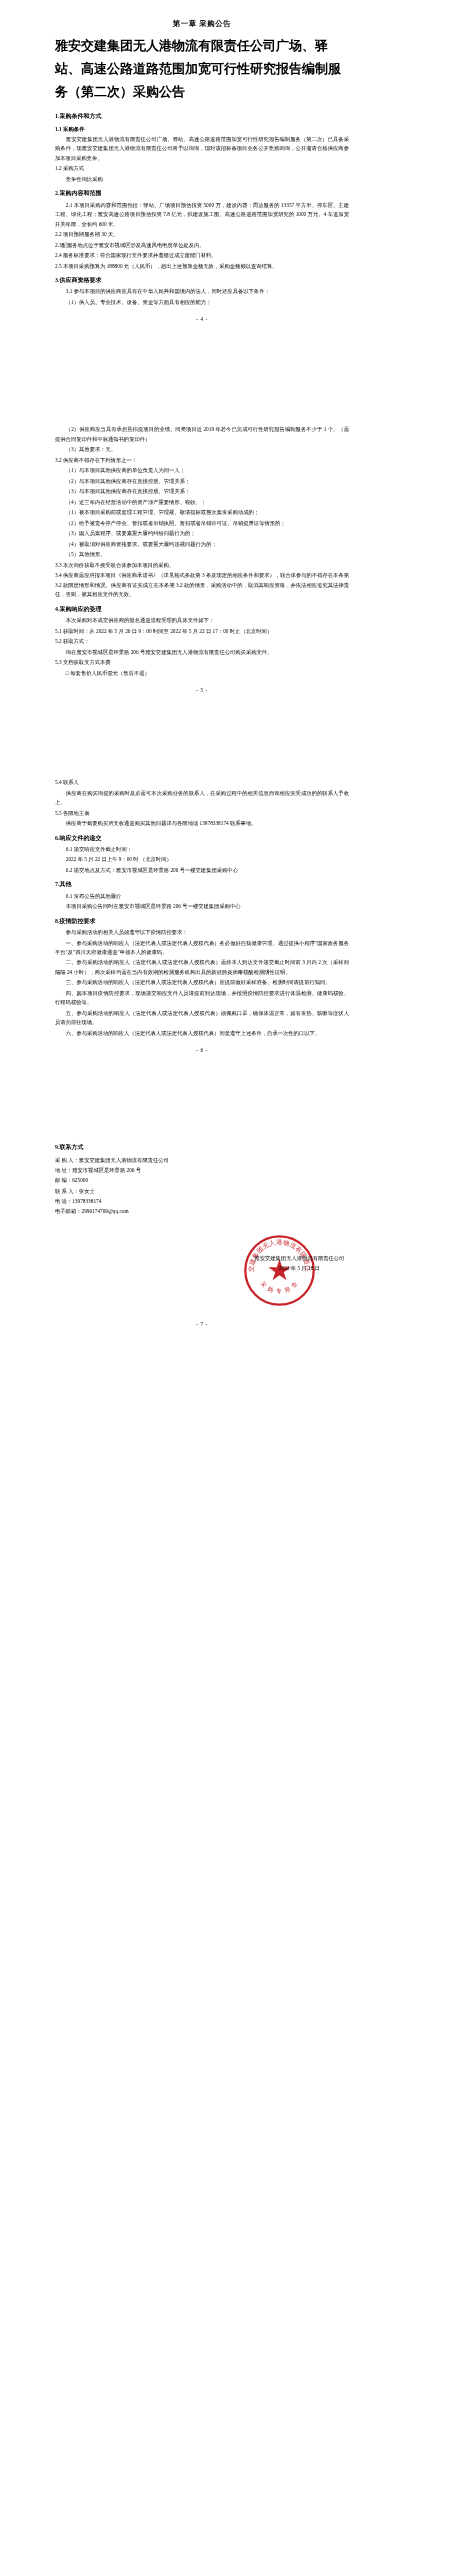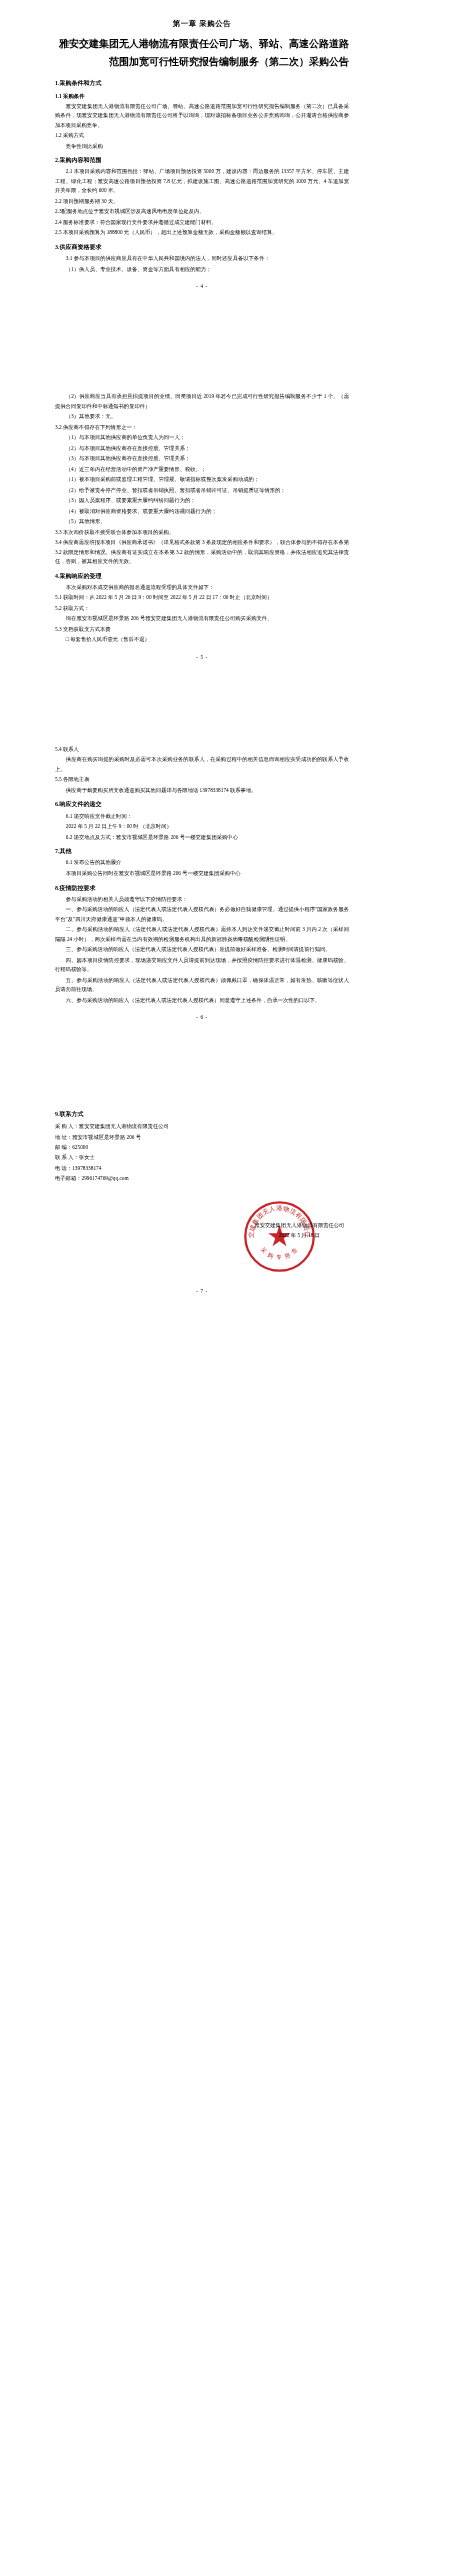--- a/index.html
+++ b/index.html
@@ -19,22 +19,22 @@
     padding: 19.4px 55px 0 55px;
   }
   .chapter-title {
     text-align: center;
     font-size: 7.4px;
     font-weight: bold;
     letter-spacing: 0.6px;
     margin: 0 0 5.7px 0;
   }
   .doc-title {
-    text-align: right;
-    font-size: 10px;
+    text-align: left;
+    font-size: 13px;
     font-weight: bold;
     line-height: 1.75;
     margin: 0 0 9px 0;
   }
   .sec-h {
     font-size: 6px;
     font-weight: bold;
     margin: 5.1px 0 1.7px 0;
     line-height: 1.6;
   }

